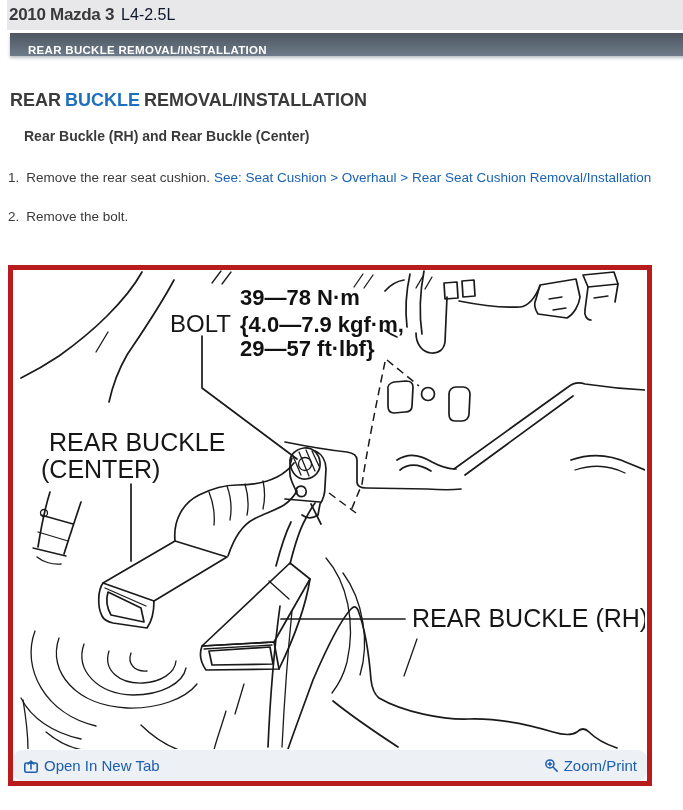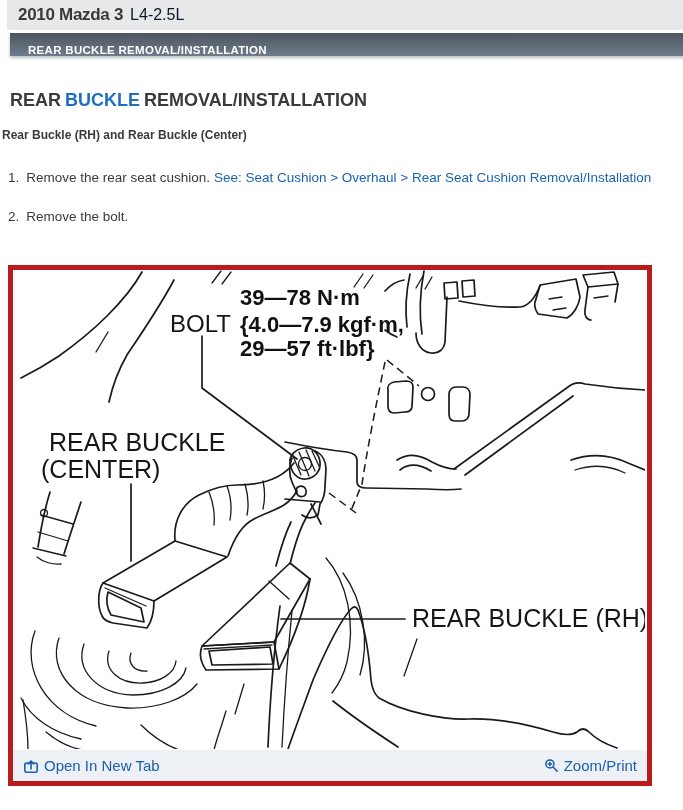--- a/index.html
+++ b/index.html
@@ -2,52 +2,52 @@
 <html><head>
 <meta charset="utf-8">
 <style>
   html,body{margin:0;padding:0;background:#fff;}
   .page{position:relative;width:683px;height:810px;background:#fff;overflow:hidden;
         font-family:"Liberation Sans",sans-serif;}
   .abs{position:absolute;}
 
   
   .top-band{left:7px;top:0;width:676px;height:30px;background:#e8e8ea;
-            display:flex;align-items:center;gap:7px;padding-left:11px;box-sizing:border-box;}
+            display:flex;align-items:center;gap:7px;padding-left:2px;box-sizing:border-box;}
   .title-main{font-size:17px;font-weight:bold;color:#39393b;letter-spacing:-0.3px;}
   .title-sub{font-size:16px;color:#0f172a;}
 
   
   .section-bar{left:10px;top:33px;width:680px;height:23px;
                background:linear-gradient(to bottom,#4d5660,#6e7b8a);
                box-shadow:0 2px 3px rgba(60,70,80,.35);
                display:flex;align-items:flex-end;}
   .section-bar .bar-text{color:#ffffff;font-weight:bold;font-size:11.5px;
                padding-left:18px;letter-spacing:.3px;}
 
   
   .h1{left:10px;top:90px;font-size:18px;font-weight:bold;color:#3a3a3a;display:flex;gap:4px;}
   .h1 a{color:#1e6fc0;text-decoration:none;cursor:pointer;}
-  .h2{left:2px;top:128px;font-size:12px;font-weight:bold;color:#3a3a3a;}
+  .h2{left:24px;top:128px;font-size:14px;font-weight:bold;color:#3a3a3a;}
   .step{left:8px;font-size:13.5px;color:#3a3a3a;display:flex;gap:7px;white-space:nowrap;}
   .lnk{color:#1b62b4;text-decoration:none;cursor:pointer;}
 
   
   .figure{left:8px;top:265px;width:634px;height:511px;border:5px solid #b91c1c;background:#fff;}
   .diagram{position:absolute;left:0;top:0;}
   .ln{fill:none;stroke:#1a1a1a;stroke-width:1.7;stroke-linecap:round;stroke-linejoin:round;}
   .thin{stroke-width:1.3;}
   .dsh{fill:none;stroke:#1a1a1a;stroke-width:1.5;stroke-linecap:butt;stroke-dasharray:8 5;}
   .dlab{font-family:"Liberation Sans",sans-serif;font-size:25px;fill:#161616;}
   .dbolt{font-family:"Liberation Sans",sans-serif;font-size:24px;fill:#161616;}
   .dbold{font-family:"Liberation Sans",sans-serif;font-size:22px;font-weight:bold;fill:#111;}
 
   .fig-footer{position:absolute;left:0;right:0;bottom:0;height:31px;background:#edf0f5;
               display:flex;align-items:center;justify-content:space-between;
-              padding:0 10px;box-sizing:border-box;}
+              padding:0 10px;box-sizing:border-box;border-radius:9px;}
   .fig-link{display:flex;align-items:center;gap:5px;color:#1b5fae;font-size:15px;
             text-decoration:none;cursor:pointer;}
   .icon16{display:block;}
 </style>
 </head>
 <body>
 
 <div class="page">
 
   <div class="abs top-band">

